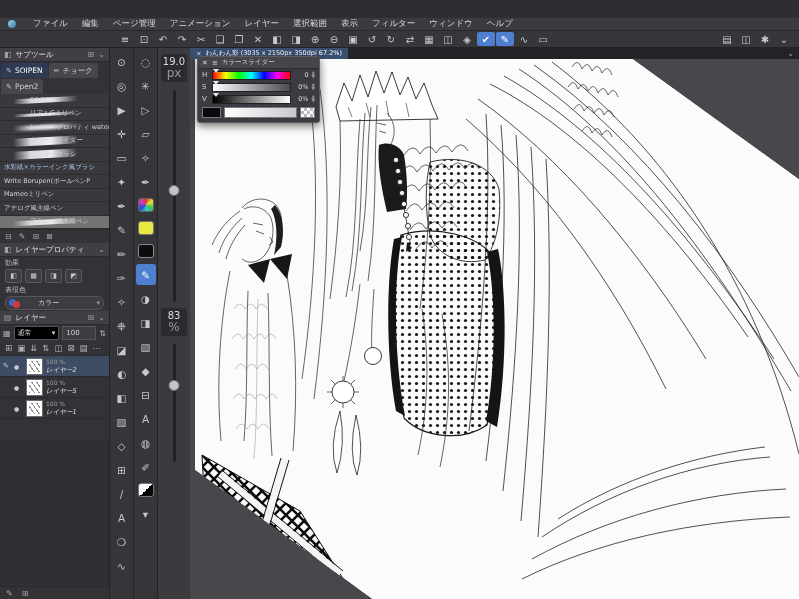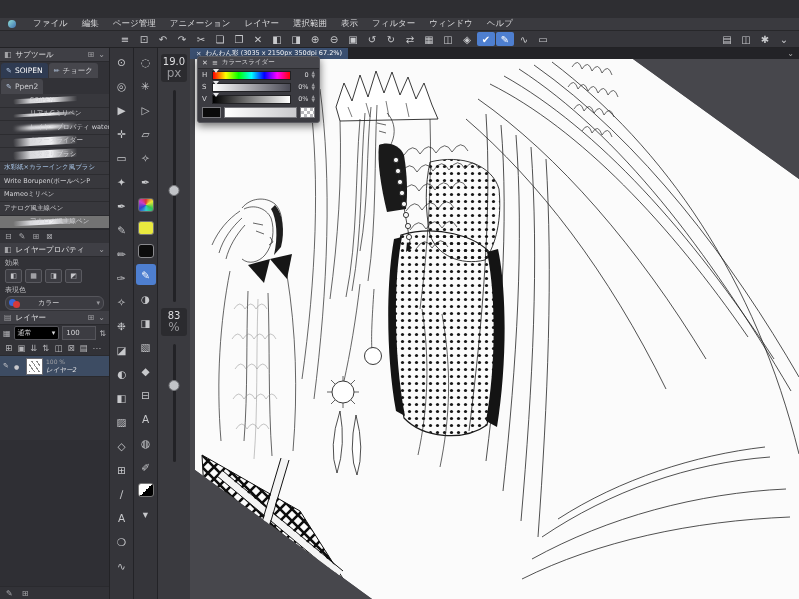--- a/index.html
+++ b/index.html
@@ -363,21 +363,39 @@
         <div class="lrow selected art">
           <span class="pencil">✎</span>
           <span class="eye">●</span>
           <span class="lthumb"></span>
           <span class="ltext">
             <span class="op">100 %</span>
             <span class="nm">レイヤー2</span>
           </span>
         </div>
 
-
+        <div class="lrow art">
+          <span class="pencil">✎</span>
+          <span class="eye">●</span>
+          <span class="lthumb"></span>
+          <span class="ltext">
+            <span class="op">100 %</span>
+            <span class="nm">レイヤー5</span>
+          </span>
+        </div>
+
+        <div class="lrow art">
+          <span class="pencil">✎</span>
+          <span class="eye">●</span>
+          <span class="lthumb"></span>
+          <span class="ltext">
+            <span class="op">100 %</span>
+            <span class="nm">レイヤー1</span>
+          </span>
+        </div>
 
       </div>
 
     <div class="lay-fill"></div>
 
     <div class="lay-foot">
 
     <span>✎</span>
         <span>⊞</span>
       </div>

